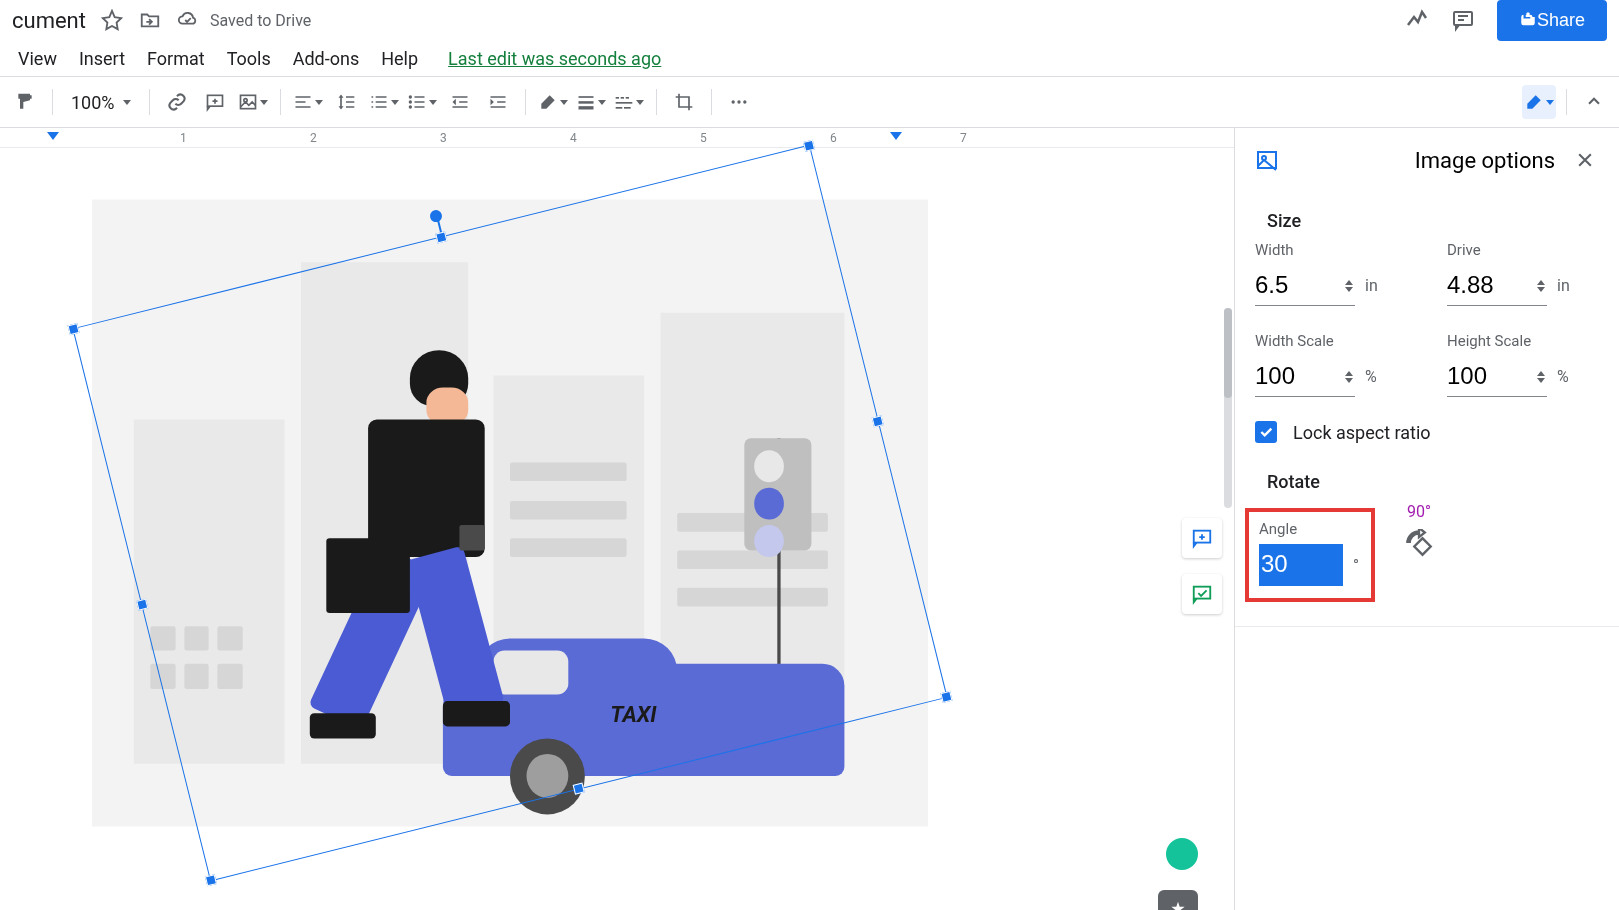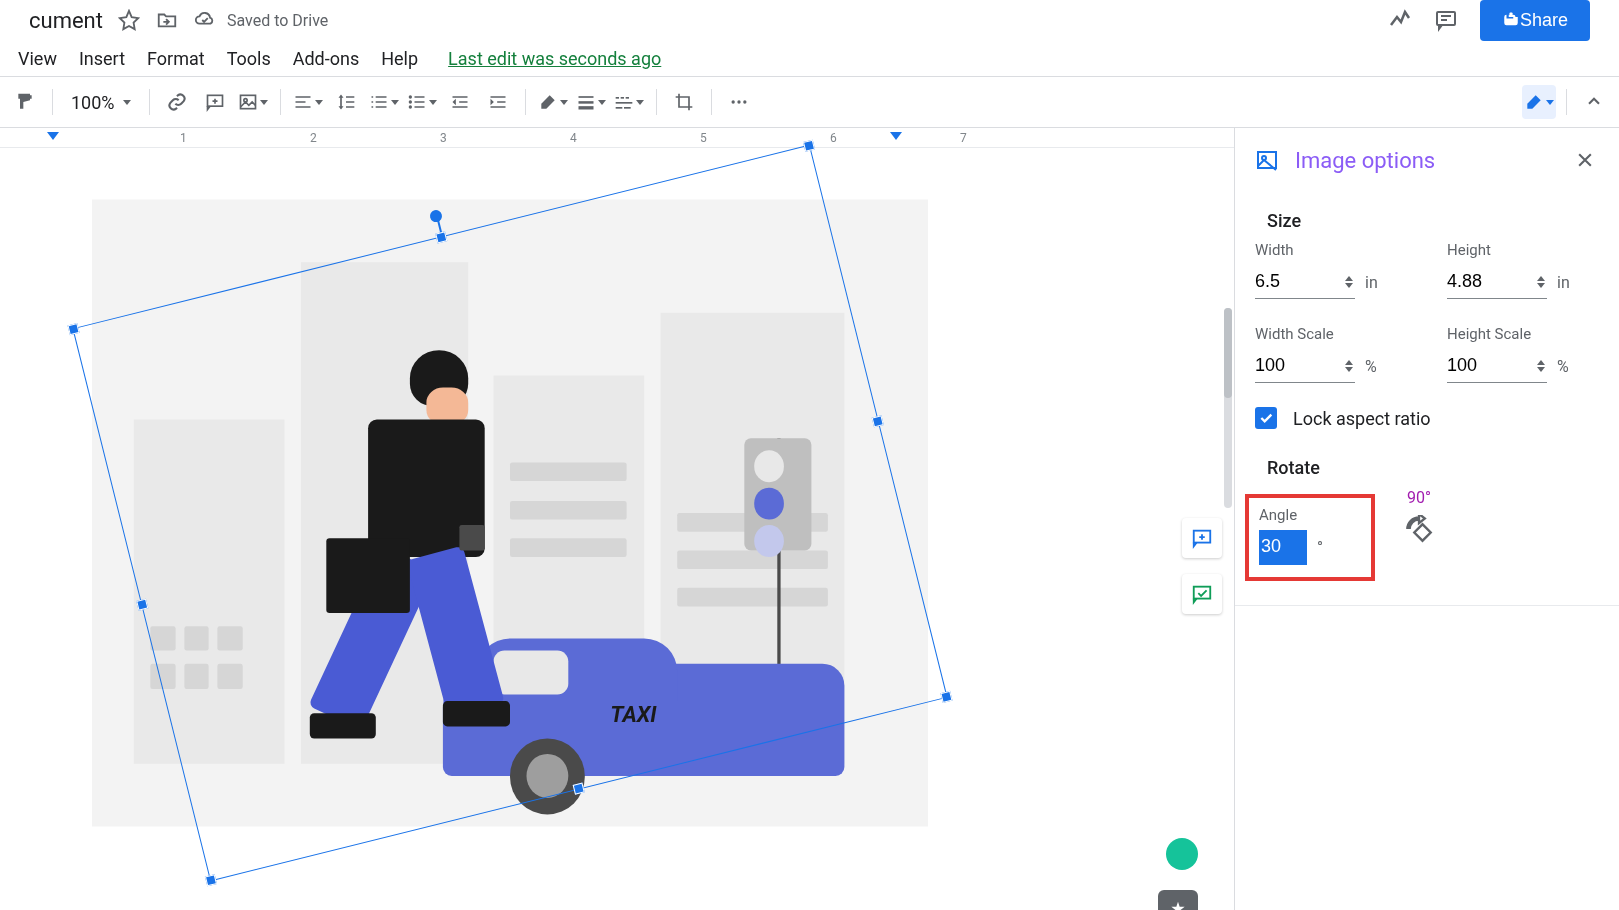--- a/index.html
+++ b/index.html
@@ -1,18 +1,18 @@
 <!DOCTYPE html>
 <html><head>
 <meta charset="utf-8">
 <style>
 * { box-sizing: border-box; margin: 0; padding: 0; }
 body { font-family: 'Google Sans', Roboto, Arial, sans-serif; font-size: 14px; color: #202124; background: #fff; overflow: hidden; }
 
-.titlebar { display: flex; align-items: center; height: 40px; padding: 0 29px; gap: 14px; }
+.titlebar { display: flex; align-items: center; height: 40px; padding: 0 12px; gap: 14px; }
 .doc-title { font-size: 22px; color: #202124; }
 .titlebar .icon-btn { width: 24px; height: 24px; display: flex; align-items: center; justify-content: center; color: #5f6368; cursor: pointer; }
 .saved-text { color: #5f6368; font-size: 16px; margin-left: -4px; }
 .titlebar-right { margin-left: auto; display: flex; align-items: center; gap: 22px; }
 .share-btn { background: #1a73e8; color: #fff; font-weight: 500; font-size: 18px; padding: 10px 22px; border-radius: 4px; border: none; display: flex; align-items: center; gap: 0; cursor: pointer; }
 
 .menubar { display: flex; align-items: center; height: 36px; padding: 0 8px; gap: 2px; }
 .menu-item { padding: 4px 10px; font-size: 18px; color: #202124; cursor: pointer; border-radius: 3px; }
 .last-edit { margin-left: 18px; font-size: 18px; color: #15803d; text-decoration: underline; cursor: pointer; }
 
@@ -47,32 +47,32 @@
 .rotate-handle { position: absolute; left: 50%; top: -28px; width: 12px; height: 12px; margin-left: -6px; background: #1a73e8; border-radius: 50%; }
 .rotate-line { position: absolute; left: 50%; top: -18px; width: 1.5px; height: 14px; background: #1a73e8; }
 .image-content { position: absolute; inset: 0; background: #f3f3f3; overflow: hidden; transform: rotate(14deg) scale(1.1); }
 .floating-btns { position: absolute; right: 12px; top: 370px; display: flex; flex-direction: column; gap: 16px; }
 .float-btn { width: 40px; height: 40px; border-radius: 4px; background: #fff; box-shadow: 0 1px 3px rgba(0,0,0,.2); display: flex; align-items: center; justify-content: center; cursor: pointer; }
 .grammarly { width: 32px; height: 32px; border-radius: 50%; background: #15c39a; position: absolute; right: 36px; bottom: 60px; }
 .explore-btn { position: absolute; right: 36px; bottom: 0px; width: 40px; height: 40px; background: #5f6368; border-radius: 6px 6px 0 0; display:flex; align-items:center; justify-content:center; }
 
 .sidebar { width: 385px; border-left: 1px solid #dadce0; background: #fff; display: flex; flex-direction: column; overflow-y: auto; }
 .sidebar-header { display: flex; align-items: center; padding: 18px 20px; gap: 16px; }
-.sidebar-header-title { font-size: 22px; color: #8b5cf6; flex: 1; }
+.sidebar-header-title { font-size: 22px; color: #000000; flex: 1; text-align: right; }
 .close-btn { width: 28px; height: 28px; display: flex; align-items: center; justify-content: center; cursor: pointer; color: #5f6368; }
 .section { border-bottom: 1px solid #e8eaed; }
 .section-header { display: flex; align-items: center; padding: 16px 20px; gap: 18px; cursor: pointer; }
 .section-title { font-size: 18px; font-weight: 500; }
 .section-body { padding: 4px 20px 24px 20px; }
 .subheading { font-size: 18px; font-weight: 500; margin: 14px 0 10px 12px; color: #202124; }
 .field-row { display: flex; gap: 40px; }
 .field { flex: 1; }
 .field-label { font-size: 15px; color: #5f6368; margin-bottom: 6px; display: block; }
 .input-wrap { display: flex; align-items: center; gap: 8px; }
-.num-input { width: 100px; border: none; border-bottom: 1px solid #80868b; font-size: 18px; padding: 6px 0; outline: none; background: transparent; position: relative; }
+.num-input { width: 100px; border: none; border-bottom: 1px solid #80868b; font-size: 24px; padding: 6px 0; outline: none; background: transparent; position: relative; }
 .num-input.focused { border-bottom: 2px solid #1a73e8; }
 .spinner { display: flex; flex-direction: column; gap: 2px; margin-left: -18px; margin-right: 4px; }
 .spin-up { border-left: 4px solid transparent; border-right: 4px solid transparent; border-bottom: 5px solid #5f6368; cursor: pointer; }
 .spin-down { border-left: 4px solid transparent; border-right: 4px solid transparent; border-top: 5px solid #5f6368; cursor: pointer; }
 .unit { font-size: 16px; color: #5f6368; }
 .checkbox-row { display: flex; align-items: center; gap: 16px; margin-top: 24px; }
 .checkbox { width: 22px; height: 22px; background: #1a73e8; border-radius: 3px; display: flex; align-items: center; justify-content: center; cursor: pointer; }
 .checkbox-label { font-size: 18px; color: #202124; }
 .red-highlight { border: 4px solid #e53935; padding: 8px 10px 12px 10px; margin-left: -10px; margin-top: 6px; width: 130px; }
 .rotate-90-btn { display: flex; flex-direction: column; align-items: center; gap: 8px; margin-left: 30px; }
@@ -389,21 +389,21 @@
             <div class="input-wrap">
               <input class="num-input" value="6.5" style="">
               <div class="spinner">
                   <div class="spin-up"></div>
                   <div class="spin-down"></div>
                 </div>
               <span class="unit">in</span>
             </div>
           </div>
           <div class="field">
-            <label class="field-label">Height</label>
+            <label class="field-label">Drive</label>
             <div class="input-wrap">
               <input class="num-input" value="4.88" style="">
               <div class="spinner">
                   <div class="spin-up"></div>
                   <div class="spin-down"></div>
                 </div>
               <span class="unit">in</span>
             </div>
           </div>
         </div>
@@ -437,21 +437,21 @@
                 <path d="M5 12l5 5L20 7"></path>
               </svg>
           </div>
           <span class="checkbox-label">Lock aspect ratio</span>
         </div>
         <div class="subheading" style="margin-top:28px">Rotate</div>
         <div style="display:flex;align-items:flex-start">
           <div class="red-highlight">
             <label class="field-label">Angle</label>
             <div class="input-wrap" style="margin-top:6px">
-              <input class="num-input focused" style="width: 48px; background: rgb(26, 115, 232); color: rgb(255, 255, 255); padding-left: 2px;" value="30">
+              <input class="num-input focused" style="width: 84px; background: rgb(26, 115, 232); color: rgb(255, 255, 255); padding-left: 2px;" value="30">
               <div class="spinner">
                   <div class="spin-up"></div>
                   <div class="spin-down"></div>
                 </div>
               <span class="unit">°</span>
             </div>
           </div>
           <div class="rotate-90-btn">
             <span class="rotate-90-label">90°</span>
             <span style="cursor:pointer">

